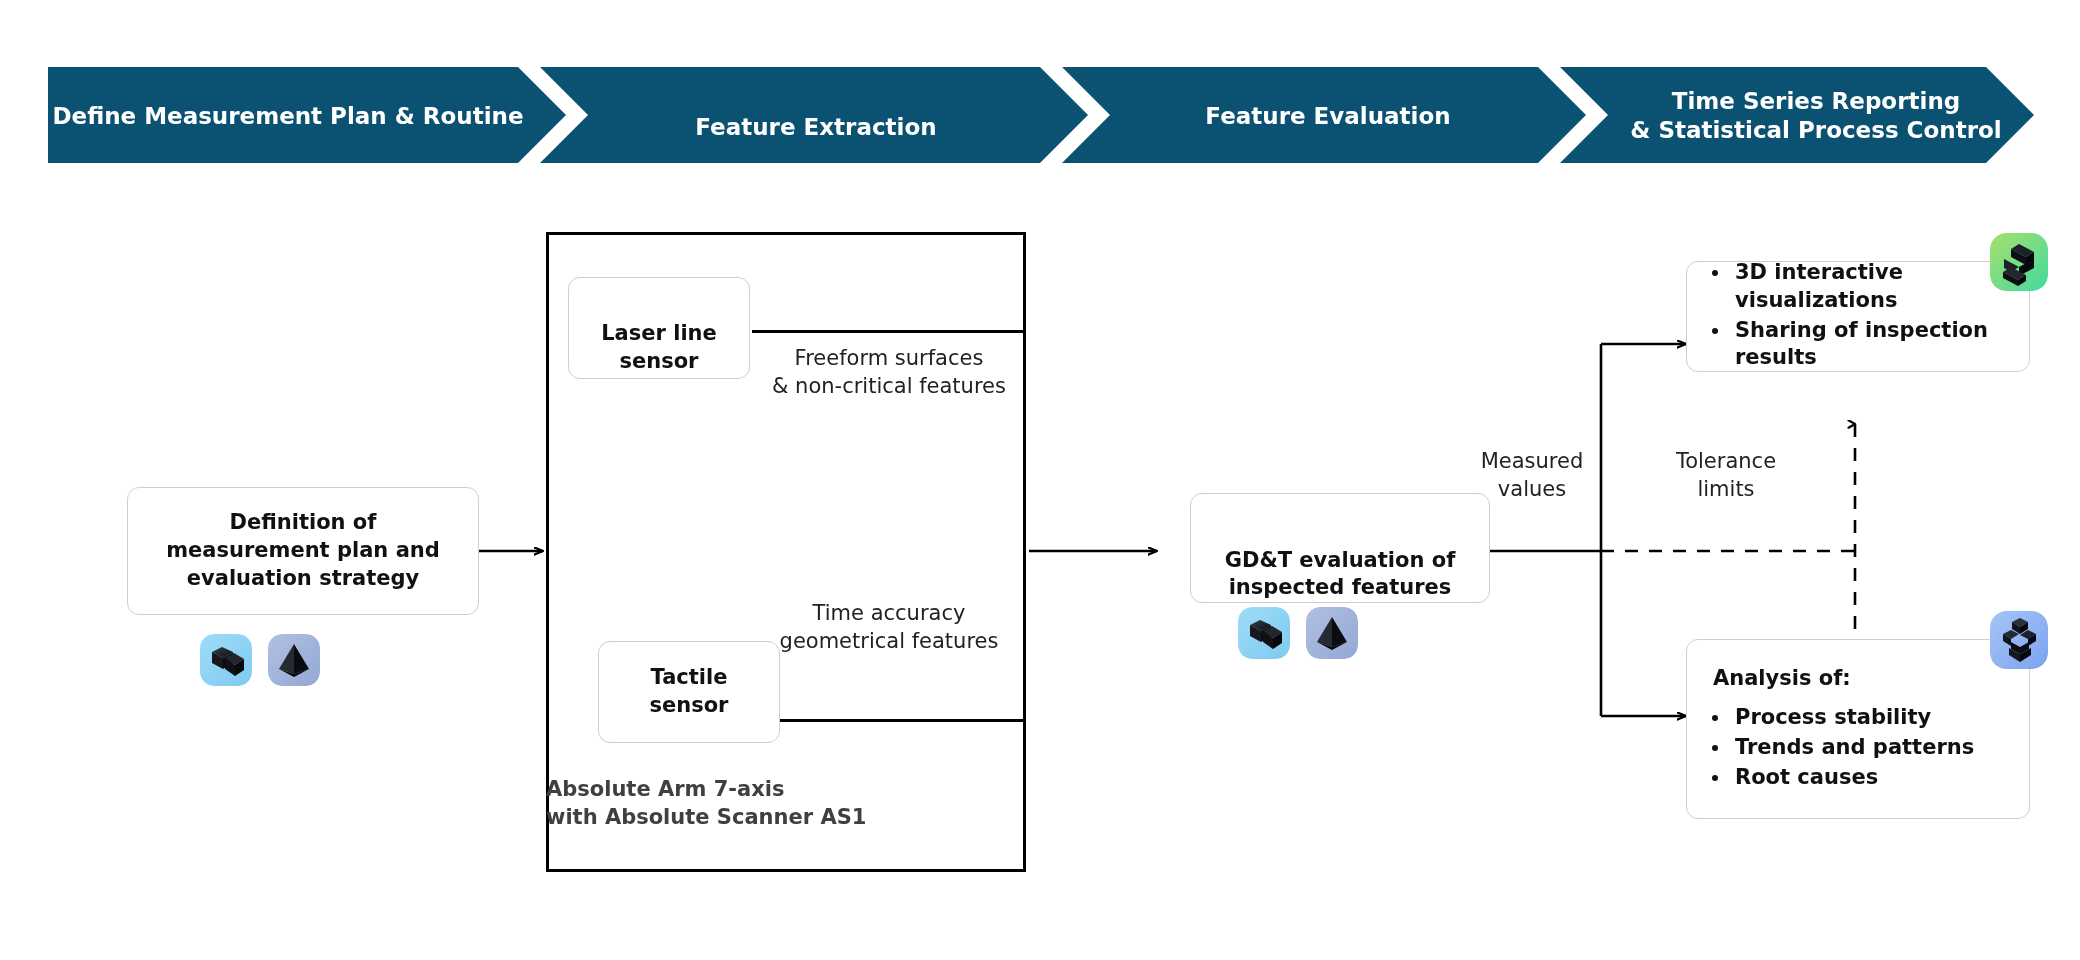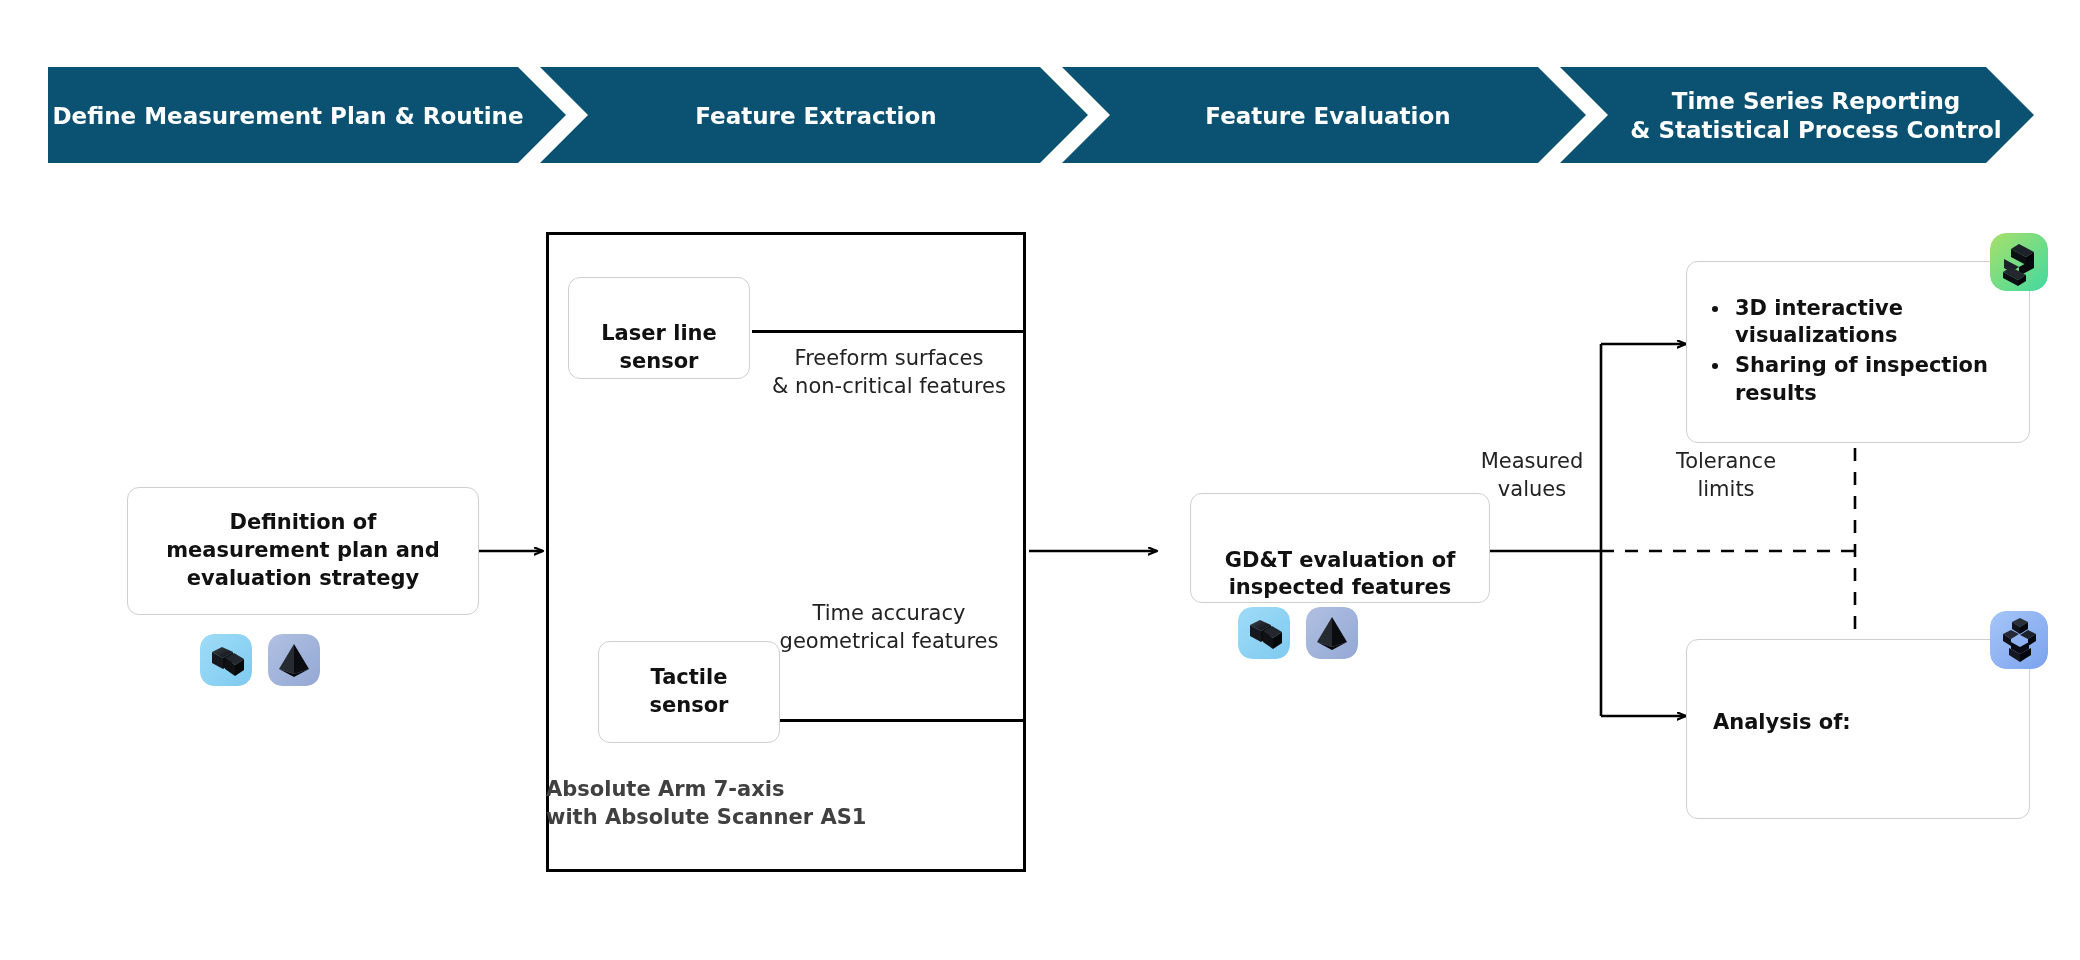--- a/index.html
+++ b/index.html
@@ -140,21 +140,21 @@
     <path d="M48,67 L518,67 L566,115 L518,163 L48,163 Z" fill="#0b5272"></path>
 
     <path d="M540,67 L1040,67 L1088,115 L1040,163 L540,163 L588,115 Z" fill="#0b5272"></path>
 
     <path d="M1062,67 L1538,67 L1586,115 L1538,163 L1062,163 L1110,115 Z" fill="#0b5272"></path>
 
     <path d="M1560,67 L1986,67 L2034,115 L1986,163 L1560,163 L1608,115 Z" fill="#0b5272"></path>
   </svg>
 
   <div class="banner-label" style="left:48px; top:102px; width:480px;">Define Measurement Plan &amp; Routine</div>
-  <div class="banner-label" style="left:586px; top:102px; width:460px;">Feature Extraction</div>
+  <div class="banner-label" style="left:586px; top:113px; width:460px;">Feature Extraction</div>
   <div class="banner-label" style="left:1108px; top:102px; width:440px;">Feature Evaluation</div>
   <div class="banner-label" style="left:1606px; top:87px; width:420px;">Time Series Reporting
 &amp; Statistical Process Control</div>
 </div>
 
 <svg id="connectors" viewBox="0 0 2080 960" xmlns="http://www.w3.org/2000/svg">
   <defs>
     <marker id="arrow" markerWidth="11" markerHeight="11" refX="9.5" refY="4.2" orient="auto" markerUnits="userSpaceOnUse">
       <path d="M0.5,0.5 L9.5,4.2 L0.5,7.9" fill="none" stroke="#000" stroke-width="2.2" stroke-linecap="round" stroke-linejoin="round"></path>
     </marker>
@@ -284,21 +284,21 @@
     <path d="M11,35 L26,40 L41,35 L26,43 Z" fill="#05060a"></path>
   </svg>
 </div>
 
 <div class="plain-label" style="left:1462px; top:448px; width:140px;">Measured
 values</div>
 
 <div class="plain-label" style="left:1636px; top:448px; width:180px;">Tolerance
 limits</div>
 
-<div class="node" style="left:1686px; top:261px; width:344px; height:182px; padding:9px 14px;">
+<div class="node" style="left:1686px; top:261px; width:344px; height:111px; padding:9px 14px;">
   <ul>
     <li>3D interactive visualizations</li>
     <li>Sharing of inspection results</li>
   </ul>
 </div>
 
 <div class="icon-tile lg" style="left:1990px; top:233px;">
   <svg viewBox="0 0 58 58" xmlns="http://www.w3.org/2000/svg">
     <defs>
       <linearGradient id="gGreenBg" x1="0" y1="0" x2="1" y2="1">
@@ -313,20 +313,25 @@
     <path d="M14,26 L29,34 L21,39 L14,35 Z" fill="#1d2129"></path>
     <path d="M29,34 L44,26 L44,35 L29,43 Z" fill="#080a0e"></path>
     <path d="M21,34 L36,42 L28,47 L13,39 Z" fill="#23272e"></path>
     <path d="M13,39 L28,47 L28,53 L13,45 Z" fill="#0c0e13"></path>
     <path d="M28,47 L36,42 L36,48 L28,53 Z" fill="#04050a"></path>
   </svg>
 </div>
 
 <div class="node" style="left:1686px; top:639px; width:344px; height:180px; padding:0 14px;">
   <div class="heading" style="padding-left:12px;">Analysis of:</div>
+  <ul>
+    <li>Process stability</li>
+    <li>Trends and patterns</li>
+    <li>Root causes</li>
+  </ul>
 </div>
 
 <div class="icon-tile lg" style="left:1990px; top:611px;">
   <svg viewBox="0 0 58 58" xmlns="http://www.w3.org/2000/svg">
     <defs>
       <linearGradient id="gBlueBg" x1="0" y1="0" x2="1" y2="1">
         <stop offset="0" stop-color="#a6c6f7"></stop>
           <stop offset="1" stop-color="#7ba2ee"></stop>
       </linearGradient>
     </defs>

